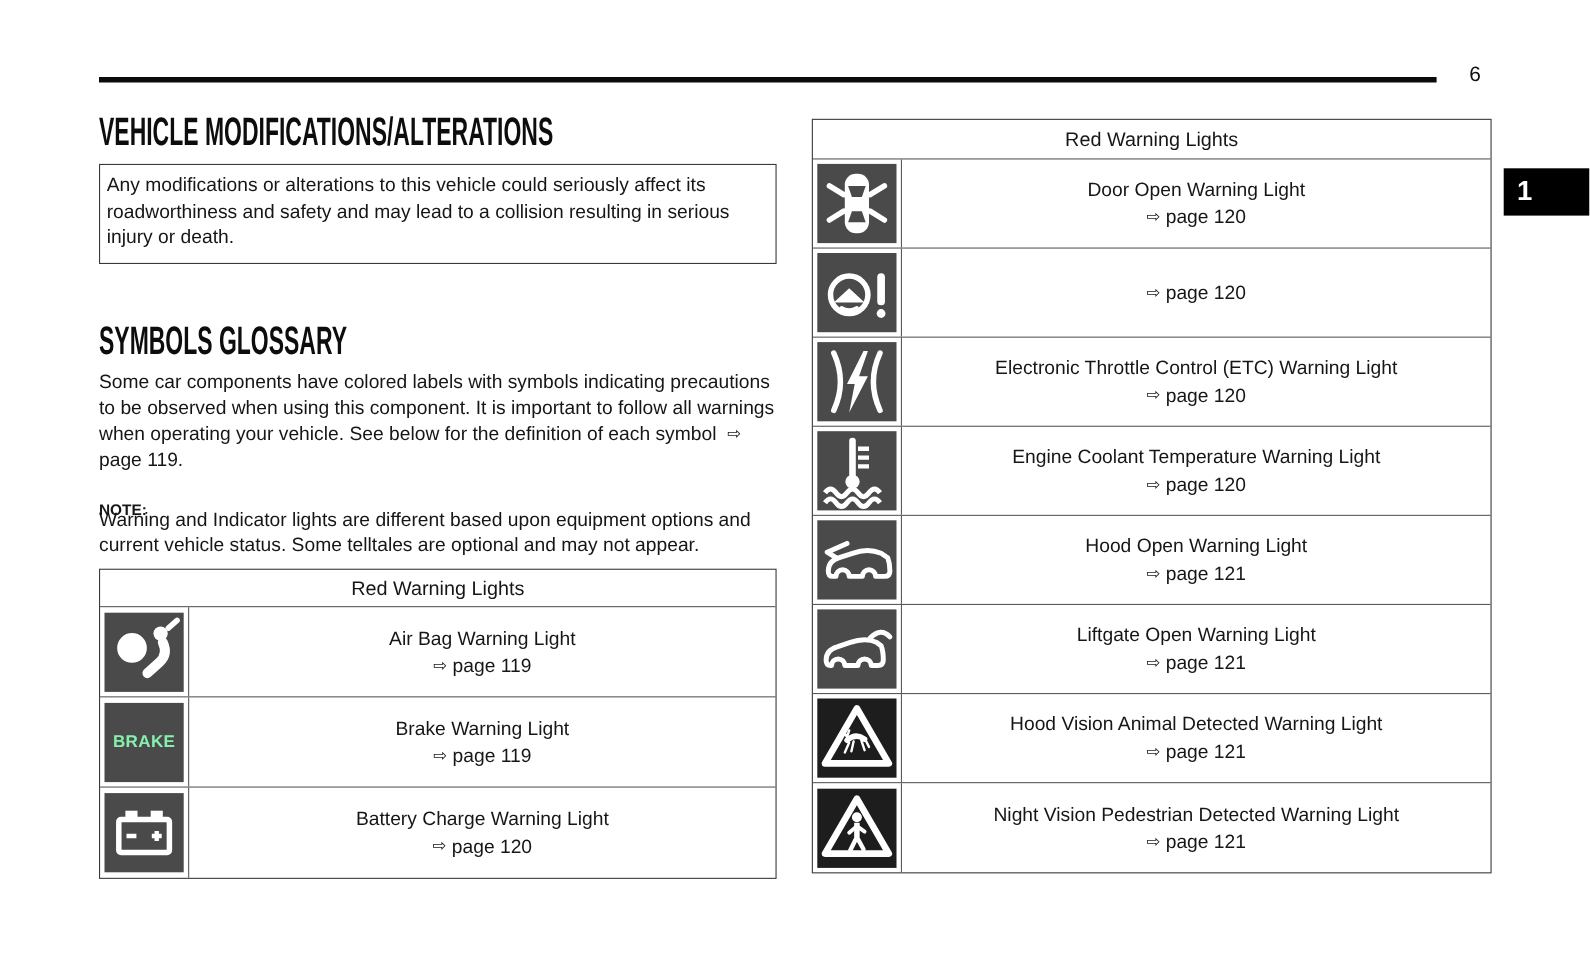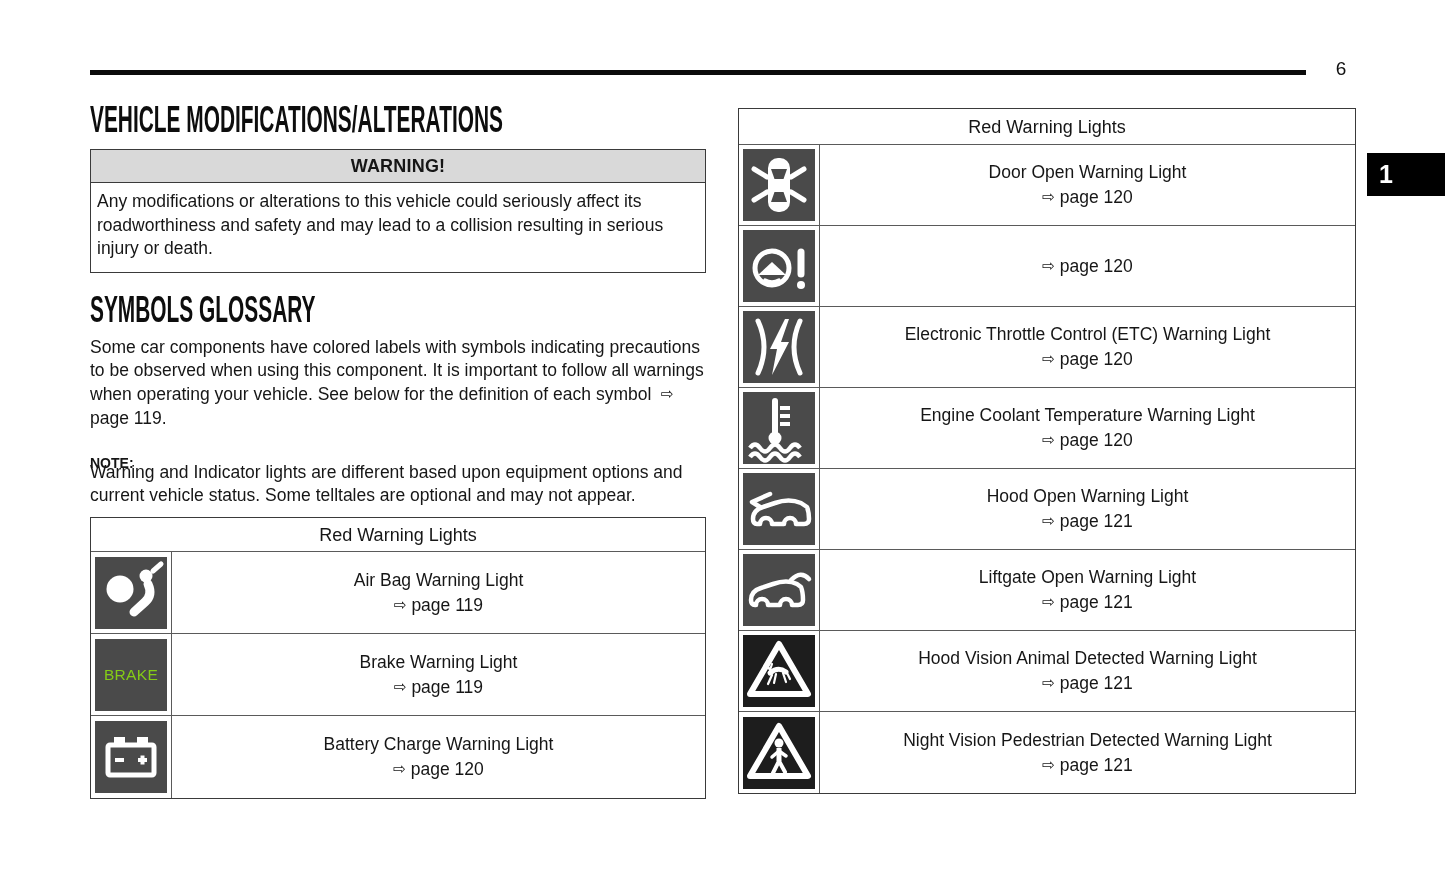--- a/index.html
+++ b/index.html
@@ -57,35 +57,34 @@
   .trow:last-child { border-bottom:none; }
   .icon-cell { width:81px; flex:none; border-right:1px solid #5a5a5a;
                display:flex; align-items:center; justify-content:center; }
   .icon-box { width:72px; height:72px; background:#4a4a4a;
               display:flex; align-items:center; justify-content:center; }
   .icon-box.dark { background:#1d1d1d; }
   .text-cell { flex:1; display:flex; flex-direction:column; align-items:center;
                justify-content:center; gap:4px; font-size:17.5px; }
   .row-label { text-align:left; }
   .row-ref { font-size:17.5px; }
-  .brake-text { color:#84cc16; font-weight:400; font-size:15.5px; letter-spacing:0.3px; }
+  .brake-text { color:#86efac; font-weight:700; font-size:15.5px; letter-spacing:0.3px; }
 </style>
 </head>
 <body>
 
 <div class="top-rule"></div>
 <div class="page-number">6</div>
 <div class="side-tab">
     <span>1</span>
   </div>
 
 <div class="h1 h1-mod">VEHICLE MODIFICATIONS/ALTERATIONS</div>
 
 <div class="warning-box">
-  <div class="whdr">WARNING!</div>
   <div class="wbody">Any modifications or alterations to this vehicle could seriously affect its roadworthiness and safety and may lead to a collision resulting in serious injury or death.</div>
 </div>
 
 <div class="h1 h1-glossary">SYMBOLS GLOSSARY</div>
 
 <div class="para intro"><span>Some car components have colored labels with symbols indicating precautions to be observed when using this component. It is important to follow all warnings when operating your vehicle. See below for the definition of each symbol</span>&nbsp; <span class="arrow">⇨</span> <span>page 119.</span></div>
 
 <div class="note-label">NOTE:</div>
 <div class="para note-body">Warning and Indicator lights are different based upon equipment options and current vehicle status. Some telltales are optional and may not appear.</div>
 

